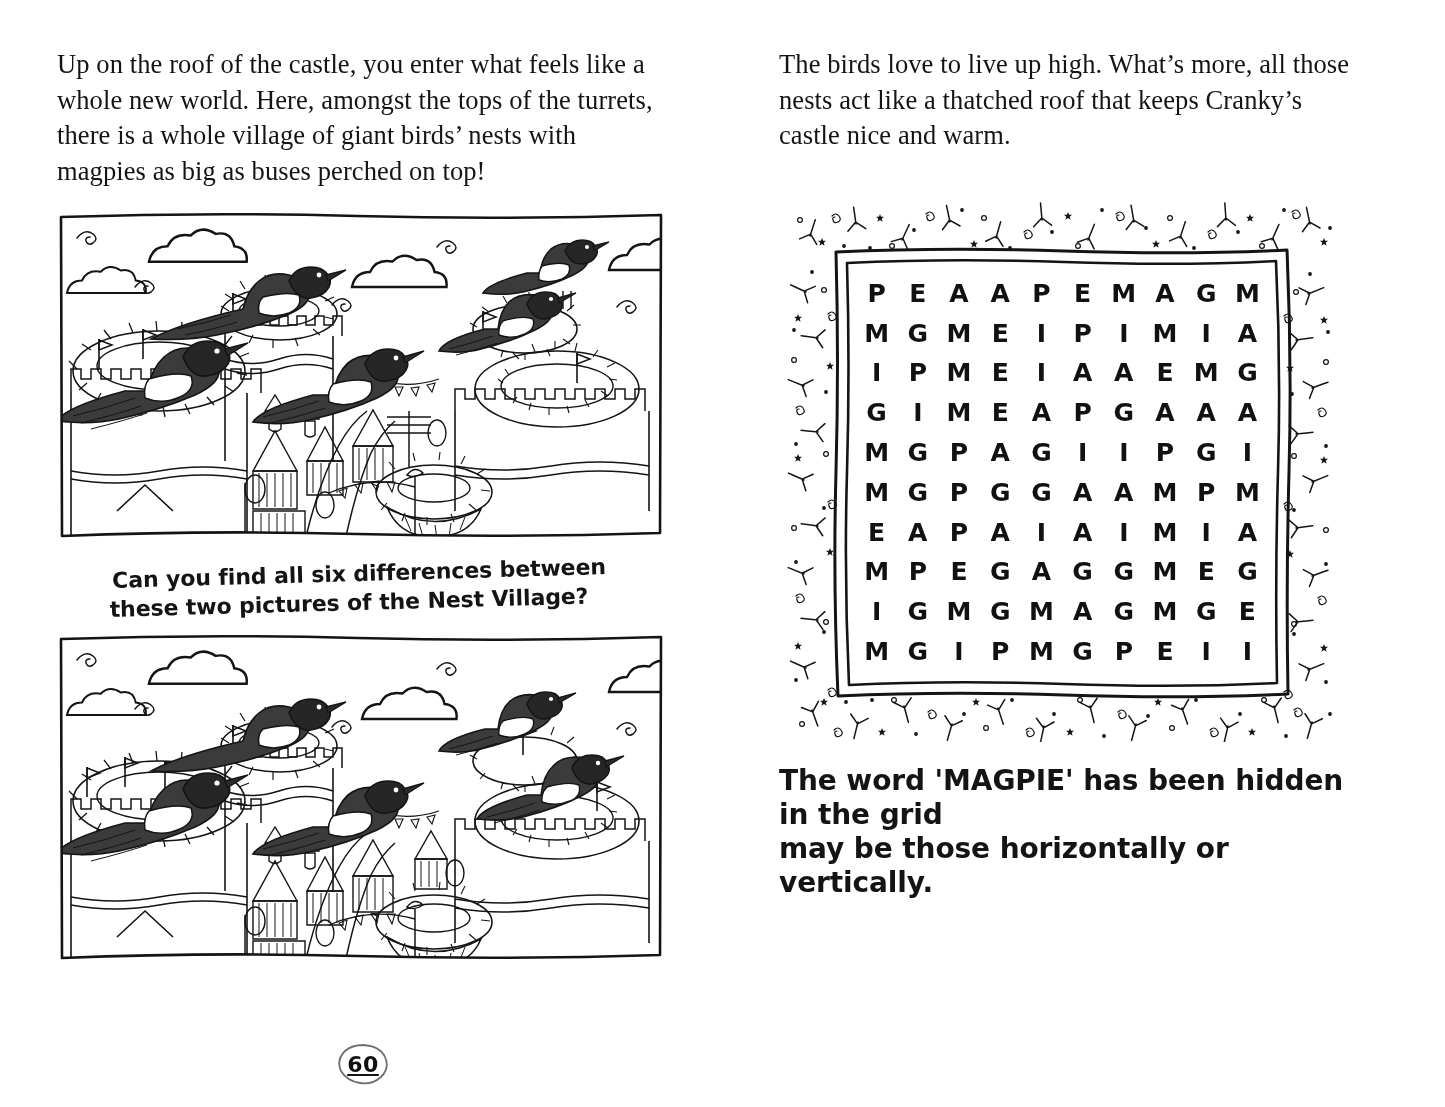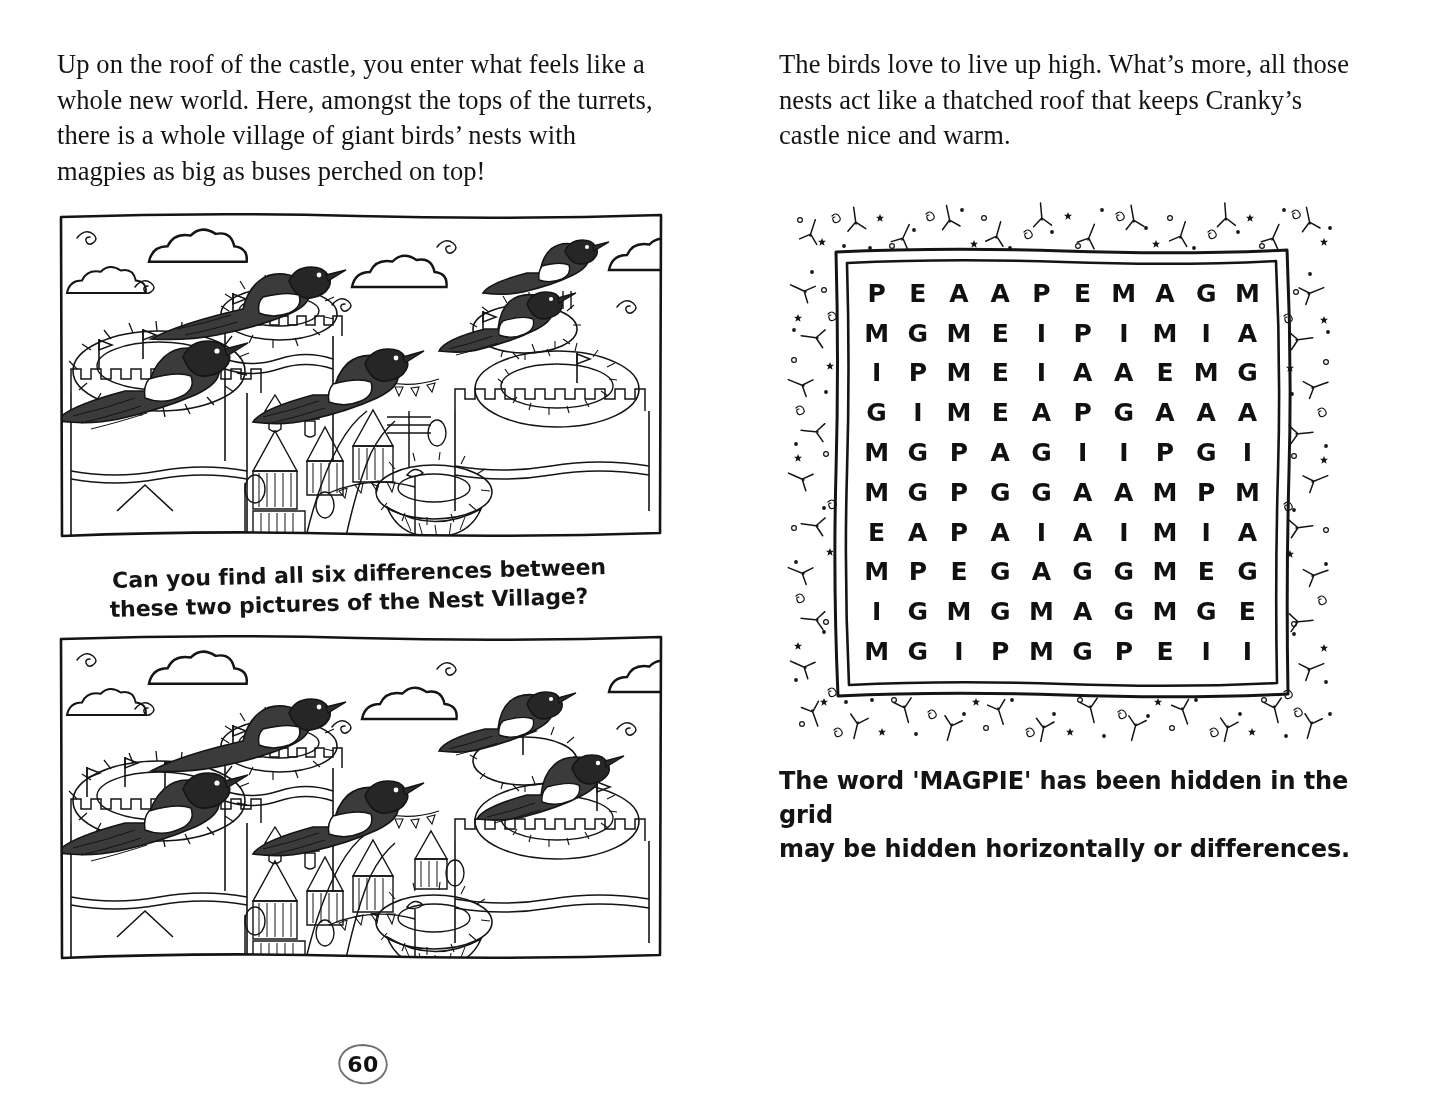--- a/index.html
+++ b/index.html
@@ -40,21 +40,21 @@
     font-size: 22px;
     line-height: 29px;
     text-align: center;
     width: 520px;
     margin: 0 auto;
   }
   .caption-mid .l1 { display:block; transform: rotate(-1.6deg); }
   .caption-mid .l2 { display:block; transform: rotate(-1.6deg) translateX(-10px); }
 
   .caption-bottom {
-    font-size: 24px;
+    font-size: 28px;
     line-height: 34px;
     width: 100%;
   }
   .caption-bottom span { display:block; }
 
   
   .illo {
     position: relative;
     width: 608px;
     background: #fff;
@@ -81,21 +81,21 @@
     line-height: 1;
     color: #111;
     text-align: center;
   }
 
   
   .pgnum {
     position: absolute;
     bottom: 22px;
     width: 54px; height: 42px;
-    display: flex; align-items: center; justify-content: center;
+    display: flex; align-items: center; justify-content: center; text-decoration: underline;
   }
   .pgnum svg { position:absolute; left:0; top:0; }
   .pgnum .n {
     position: relative;
     font-family: "DejaVu Sans", sans-serif;
     font-weight: 700;
     font-size: 22px;
     color: #111;
     letter-spacing: .5px;
   }
@@ -1085,17 +1085,17 @@
           <div class="ws-cell">G</div>
           <div class="ws-cell">P</div>
           <div class="ws-cell">E</div>
           <div class="ws-cell">I</div>
           <div class="ws-cell">I</div>
         </div>
     </div>
 
     <div class="caption-bottom handwritten" style="margin-top:22px;">
       <span>The word 'MAGPIE' has been hidden in the grid</span>
-      <span>may be hidden horizontally or differences.</span>
+      <span>may be those horizontally or vertically.</span>
     </div>
 
   </div>
 </div>
 
 </body></html>

